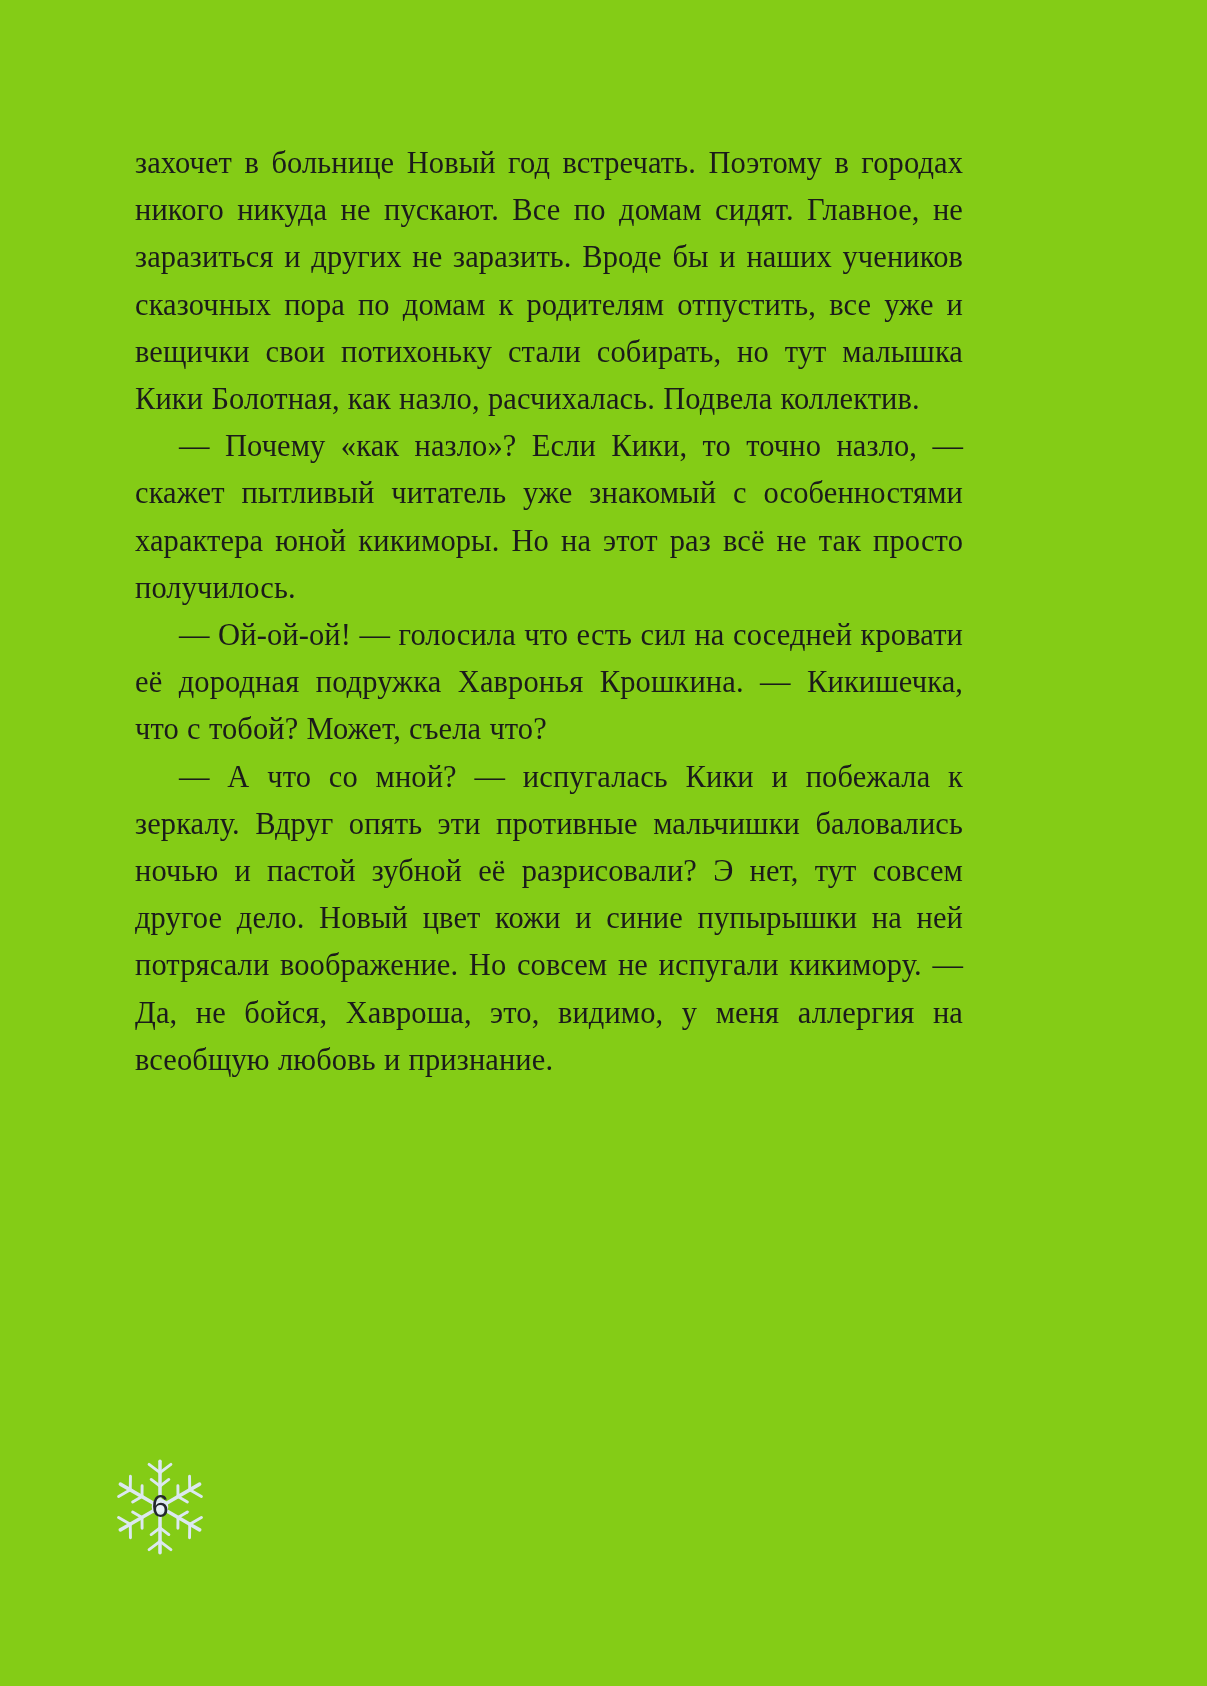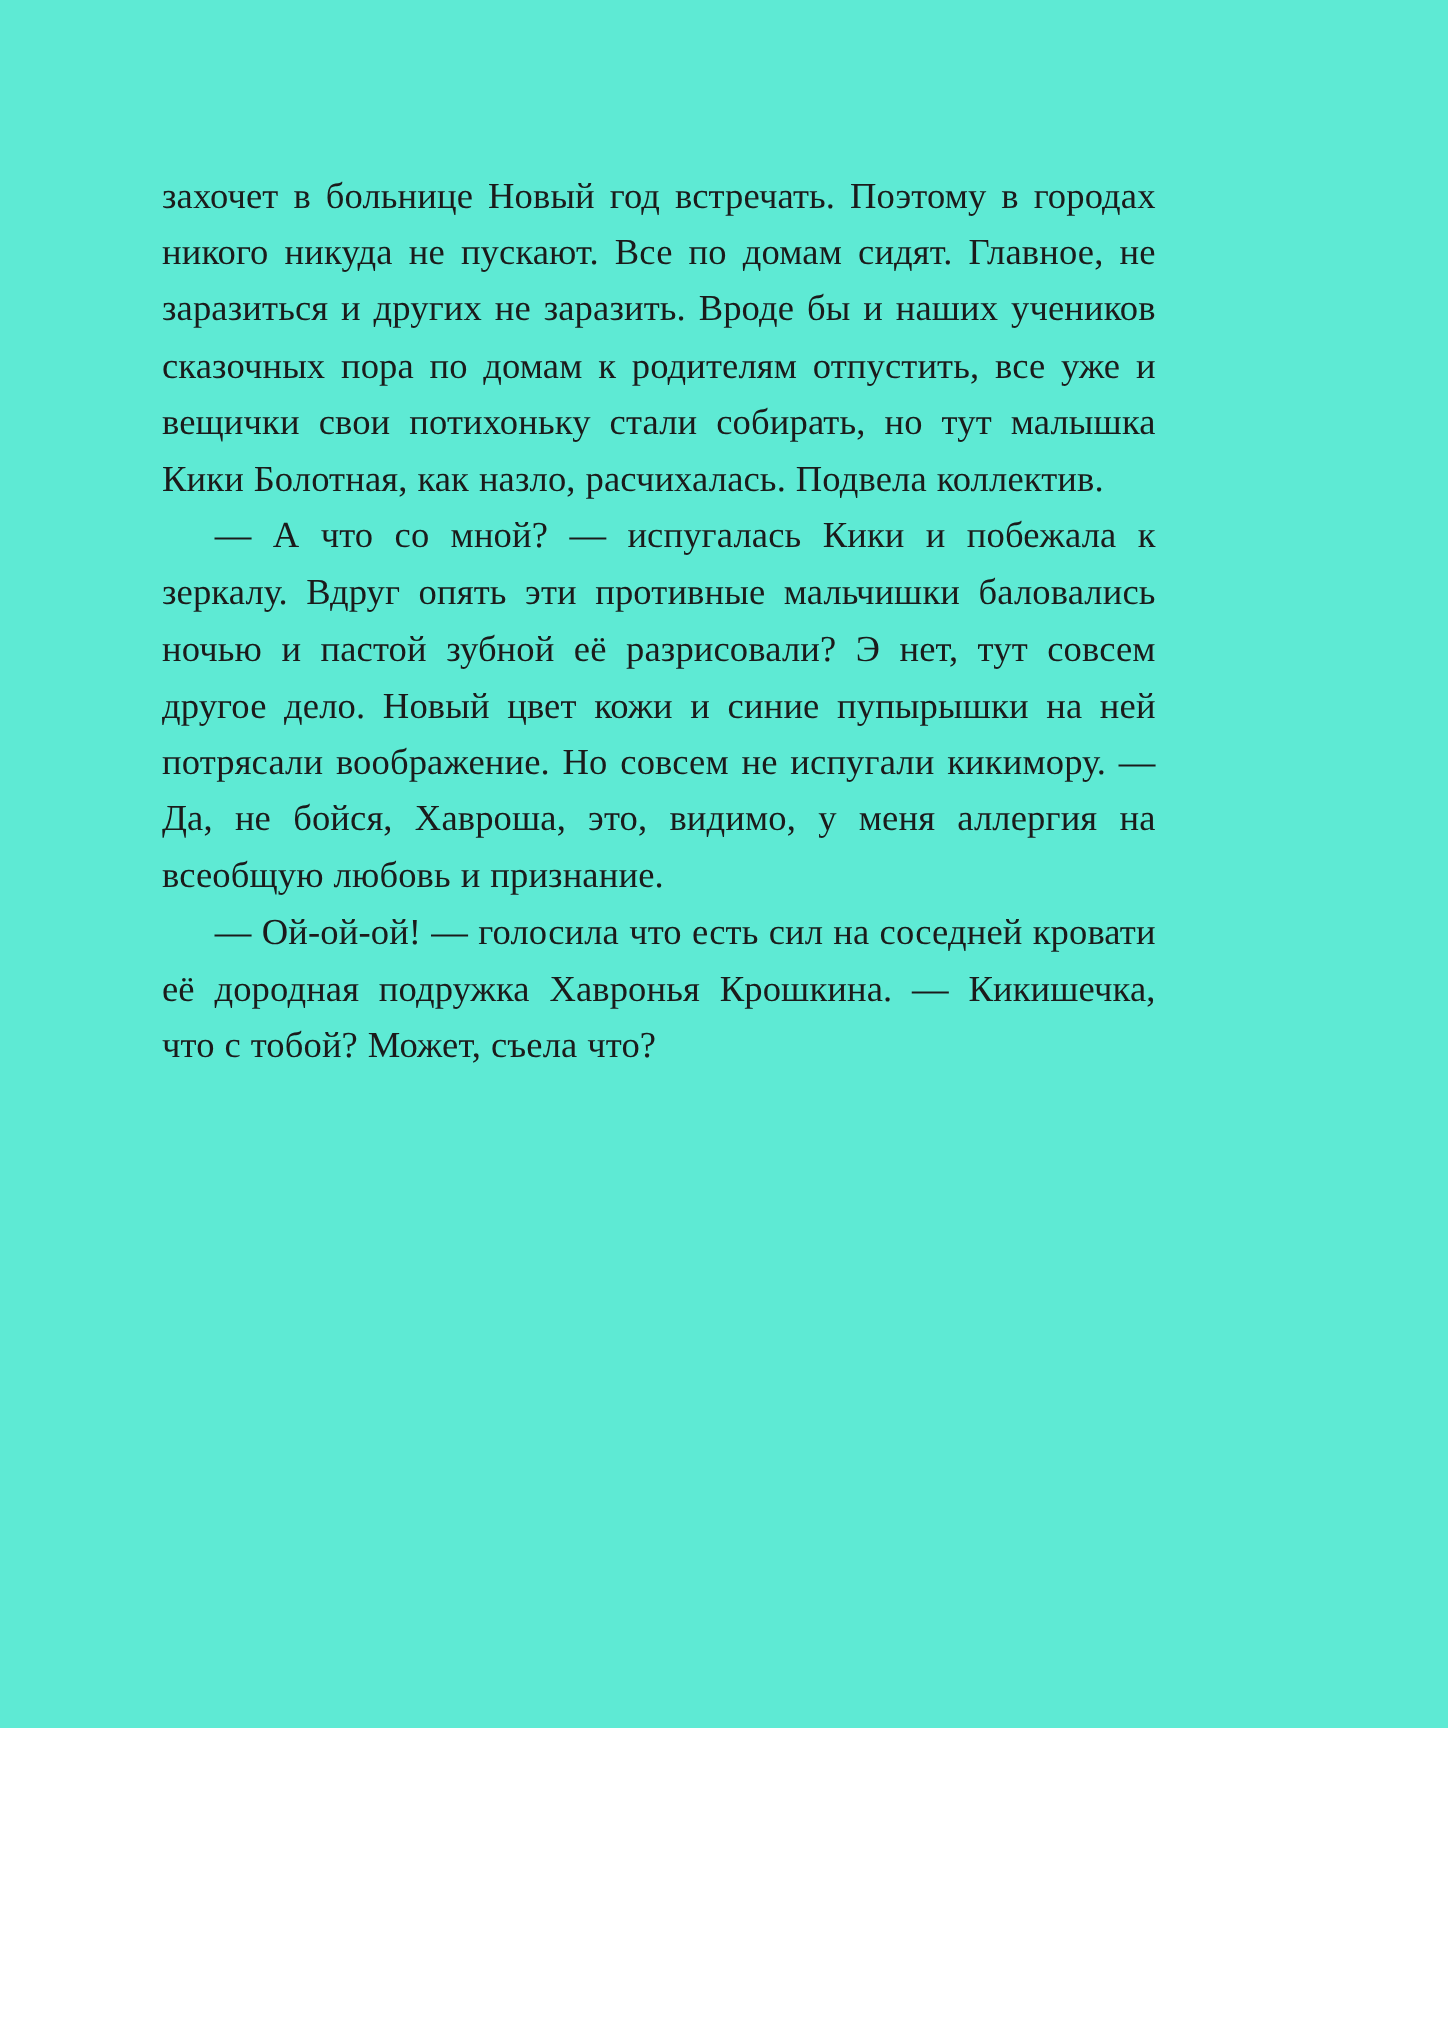--- a/index.html
+++ b/index.html
@@ -8,22 +8,22 @@
     background: #ffffff;
   }
 
   body {
     font-family: "Liberation Serif", "DejaVu Serif", serif;
   }
 
   .page {
     position: relative;
     width: 1207px;
-    height: 1440px;
-    background: #5eead4;
+    height: 1686px;
+    background: #84cc16;
     overflow: hidden;
   }
 
   
   .text-block {
     position: absolute;
     left: 135px;
     top: 140px;
     width: 828px;
   }
@@ -83,22 +83,23 @@
     letter-spacing: 0;
   }
 </style>
 </head>
 <body>
 
 <div class="page">
 
   <div class="text-block">
     <p class="para no-indent">захочет в больнице Новый год встречать. Поэтому в городах никого никуда не пускают. Все по домам сидят. Главное, не заразиться и других не заразить. Вроде бы и наших учеников сказочных пора по домам к родителям отпустить, все уже и вещички свои потихоньку стали собирать, но тут малышка Кики Болотная, как назло, расчихалась. Подвела коллектив.</p>
+    <p class="para">— Почему «как назло»? Если Кики, то точно назло, — скажет пытливый читатель уже знакомый с особенностями характера юной кикиморы. Но на этот раз всё не так просто получилось.</p>
+    <p class="para">— Ой-ой-ой! — голосила что есть сил на соседней кровати её дородная подружка Хавронья Крошкина. — Кикишечка, что с тобой? Может, съела что?</p>
     <p class="para">— А что со мной? — испугалась Кики и побежала к зеркалу. Вдруг опять эти противные мальчишки баловались ночью и пастой зубной её разрисовали? Э нет, тут совсем другое дело. Новый цвет кожи и синие пупырышки на ней потрясали воображение. Но совсем не испугали кикимору. — Да, не бойся, Хавроша, это, видимо, у меня аллергия на всеобщую любовь и признание.</p>
-    <p class="para">— Ой-ой-ой! — голосила что есть сил на соседней кровати её дородная подружка Хавронья Крошкина. — Кикишечка, что с тобой? Может, съела что?</p>
   </div>
 
   <div class="folio">
     <svg class="folio-snowflake" viewBox="0 0 100 100" aria-hidden="true">
       <g stroke="#dce8f0" stroke-width="3.4" stroke-linecap="round" fill="none">
 
         <g>
           <line x1="50" y1="50" x2="50" y2="6"></line>
           <line x1="50" y1="50" x2="50" y2="94"></line>
           <line x1="50" y1="50" x2="88.1" y2="28"></line>

